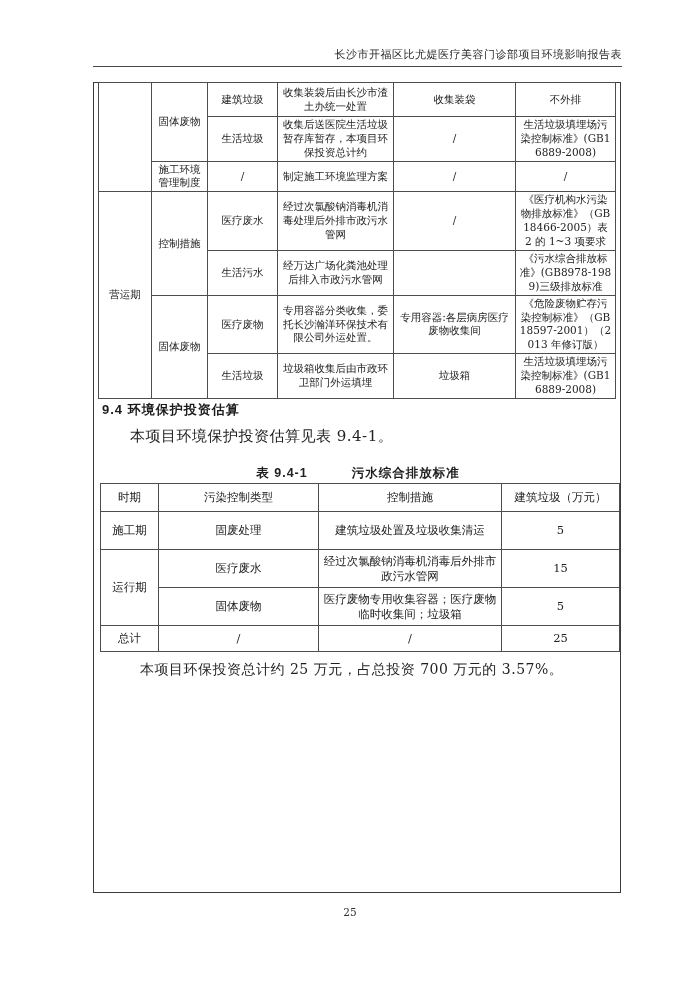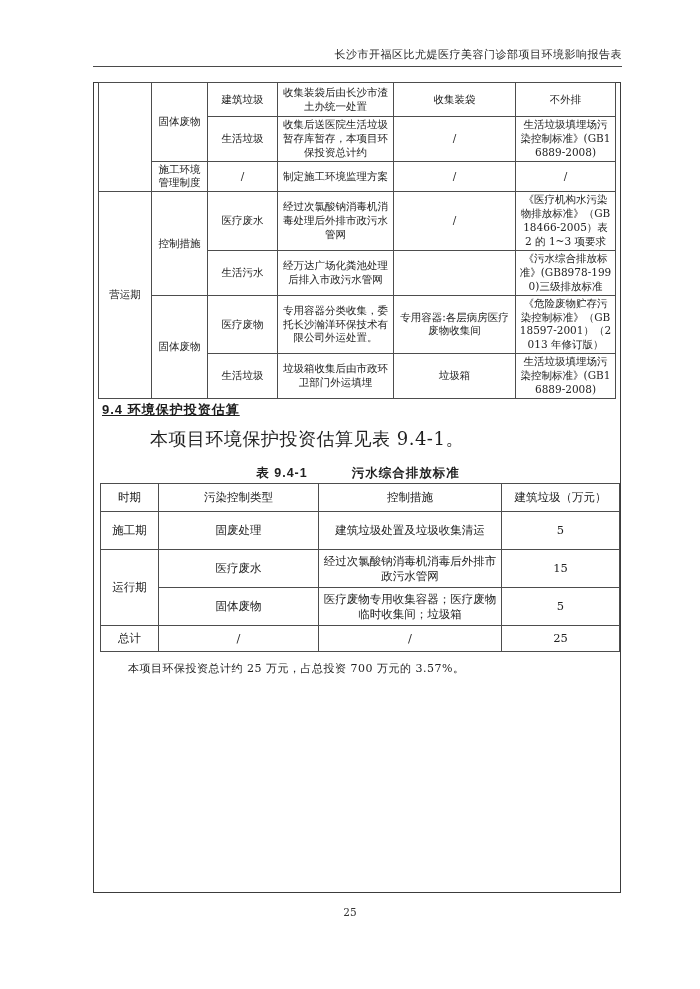--- a/index.html
+++ b/index.html
@@ -27,34 +27,34 @@
     padding:1px 3px; font-weight:normal; color:#222;
     word-break:break-all; overflow:hidden;
   }
   .t1 { position:absolute; left:4px; top:-1px; width:517px; }
   .t1 td { font-size:10.5px; line-height:1.32; }
   .t2 { position:absolute; left:6px; top:400px; width:519px; }
   .t2 td, .t2 th { font-size:11.5px; line-height:1.3; }
   .sec-heading {
     position:absolute; left:8px; top:318px;
     font-family:"Liberation Sans","DejaVu Sans",sans-serif;
-    font-weight:bold; font-size:13px; color:#1c1c1c; letter-spacing:1px;text-decoration:underline;
+    font-weight:bold; font-size:13px; color:#1c1c1c; letter-spacing:1px;
   }
   .sec-intro {
-    position:absolute; left:36px; top:344px; font-size:18px; letter-spacing:0.5px;margin-left:20px;
+    position:absolute; left:36px; top:344px; font-size:15px; letter-spacing:0.5px;
   }
   .tbl-caption {
     position:absolute; left:0; top:382px; width:528px;
     display:flex; justify-content:center; gap:44px;
     font-family:"Liberation Sans","DejaVu Sans",sans-serif;
     font-weight:bold; font-size:12.5px; letter-spacing:1px;
   }
   .note {
-    position:absolute; left:34px; top:578px; width:480px;
-    font-size:11px; letter-spacing:0.5px;
+    position:absolute; left:46px; top:578px; width:480px;
+    font-size:14px; letter-spacing:0.5px;
   }
   .page-number {
     position:absolute; top:906px; left:0; width:100%;
     text-align:center; font-size:10.5px; color:#333;
   }
 </style>
 </head>
 <body>
 
 <div class="page">
@@ -100,21 +100,21 @@
           <td rowspan="2">控制措施</td>
           <td>医疗废水</td>
           <td>经过次氯酸钠消毒机消毒处理后外排市政污水管网</td>
           <td>/</td>
           <td>《医疗机构水污染物排放标准》（GB18466-2005）表 2 的 1~3 项要求</td>
         </tr>
         <tr style="height:45px">
           <td>生活污水</td>
           <td>经万达广场化粪池处理后排入市政污水管网</td>
           <td></td>
-          <td>《污水综合排放标准》(GB8978-1990)三级排放标准</td>
+          <td>《污水综合排放标准》(GB8978-1989)三级排放标准</td>
         </tr>
         <tr style="height:55px">
           <td rowspan="2">固体废物</td>
           <td>医疗废物</td>
           <td>专用容器分类收集，委托长沙瀚洋环保技术有限公司外运处置。</td>
           <td>专用容器:各层病房医疗废物收集间</td>
           <td>《危险废物贮存污染控制标准》（GB18597-2001）（2013 年修订版）</td>
         </tr>
         <tr style="height:42px">
           <td>生活垃圾</td>

